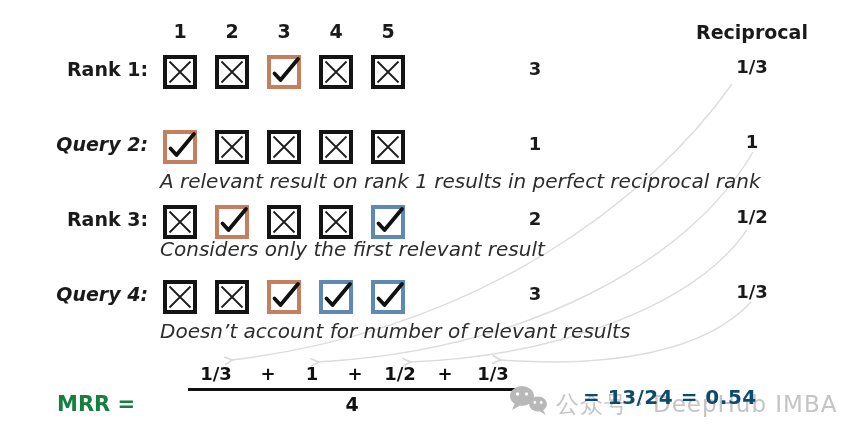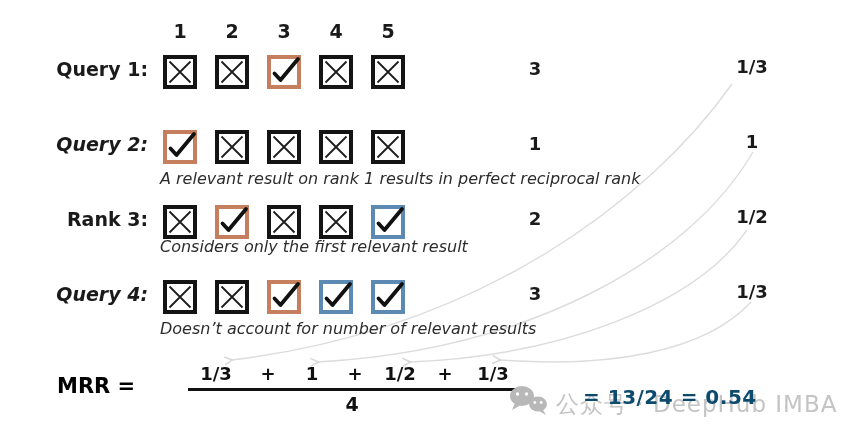--- a/index.html
+++ b/index.html
@@ -8,22 +8,22 @@
     font-family:"DejaVu Sans","Liberation Sans",sans-serif;color:#111;
   }
   .arrows{position:absolute;left:0;top:0;z-index:0;}
   .layer{position:absolute;left:0;top:0;width:100%;height:100%;z-index:1;}
   .hdr-num{position:absolute;width:34px;text-align:center;font-weight:bold;font-size:19px;color:#1a1a1a;}
   .col-hdr{position:absolute;text-align:center;font-weight:bold;font-size:19px;color:#1a1a1a;}
   .q-label{position:absolute;width:108px;text-align:right;font-weight:bold;font-size:19px;color:#1a1a1a;}
   .cbox{position:absolute;width:26px;height:26px;border:4px solid #141414;background:#fff;}
   .cbox svg{position:absolute;left:0;top:0;overflow:visible;}
   .val{position:absolute;text-align:center;font-weight:bold;font-size:18px;color:#1a1a1a;}
-  .caption{position:absolute;font-style:italic;font-size:16px;color:#2d2d2d;white-space:nowrap;}
-  .mrr-lhs{position:absolute;left:57px;top:374px;font-weight:bold;font-size:21px;color:#000000;}
+  .caption{position:absolute;font-style:italic;font-size:20px;color:#2d2d2d;white-space:nowrap;}
+  .mrr-lhs{position:absolute;left:57px;top:392px;font-weight:bold;font-size:21px;color:#15803d;}
   .frac-term{position:absolute;transform:translateX(-50%);font-weight:bold;font-size:18px;color:#111;top:363px;}
   .frac-line{position:absolute;left:188px;top:388px;width:340px;height:3px;background:#111;}
   .frac-den{position:absolute;left:352px;top:393px;transform:translateX(-50%);font-weight:bold;font-size:19px;color:#111;}
   .result{position:absolute;left:583px;top:385px;font-weight:bold;font-size:20px;color:#0c4a6e;z-index:3;letter-spacing:0.5px;white-space:nowrap;}
   .wm-icon{position:absolute;left:508px;top:384px;z-index:1;}
   .wm-text{position:absolute;left:556px;top:389px;z-index:1;font-size:23px;color:#c4c4c4;letter-spacing:1px;white-space:nowrap;}
 </style>
 </head>
 <body>
 
@@ -46,23 +46,24 @@
   <div class="layer">
 
     <div id="pos-headers">
         <div class="hdr-num" style="left: 163px; top: 20px;">1</div>
         <div class="hdr-num" style="left: 215px; top: 20px;">2</div>
         <div class="hdr-num" style="left: 267px; top: 20px;">3</div>
         <div class="hdr-num" style="left: 319px; top: 20px;">4</div>
         <div class="hdr-num" style="left: 371px; top: 20px;">5</div>
       </div>
 
+    <div class="col-hdr" style="left:672px;top:21px;width:160px;">Reciprocal</div>
 
     <div id="rows">
-        <div class="q-label" style="left: 40px; top: 58px;">Query 1:</div>
+        <div class="q-label" style="left: 40px; top: 58px;">Rank 1:</div>
         <div class="cbox" style="left: 163px; top: 55px;">
           <svg width="26" height="26" viewBox="0 0 26 26">
             <path d="M2.5 2.5 L23.5 23.5 M23.5 2.5 L2.5 23.5" stroke="#1c1c1c" stroke-width="1.8" fill="none"></path>
           </svg>
         </div>
         <div class="cbox" style="left: 215px; top: 55px;">
           <svg width="26" height="26" viewBox="0 0 26 26">
             <path d="M2.5 2.5 L23.5 23.5 M23.5 2.5 L2.5 23.5" stroke="#1c1c1c" stroke-width="1.8" fill="none"></path>
           </svg>
         </div>

